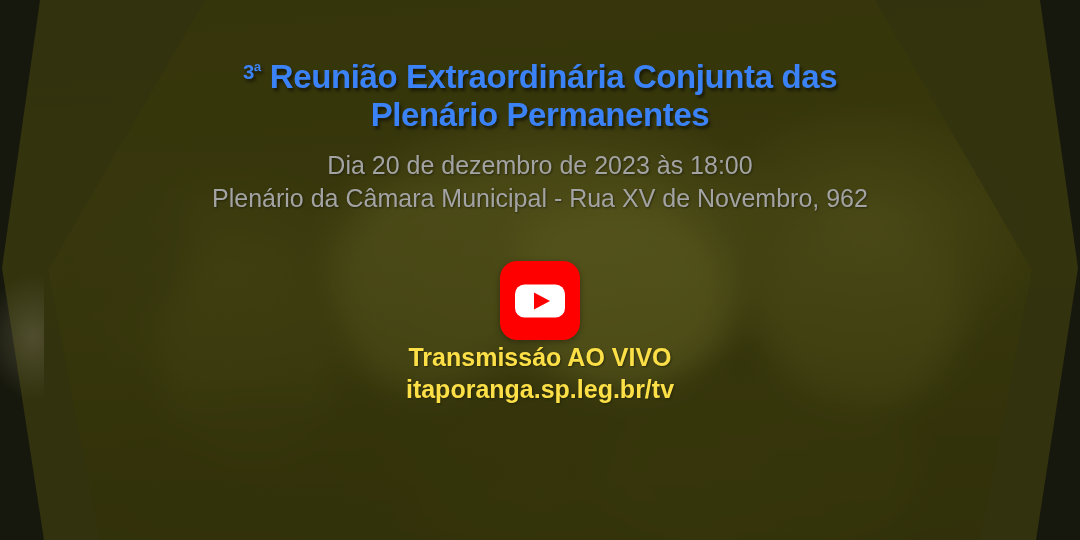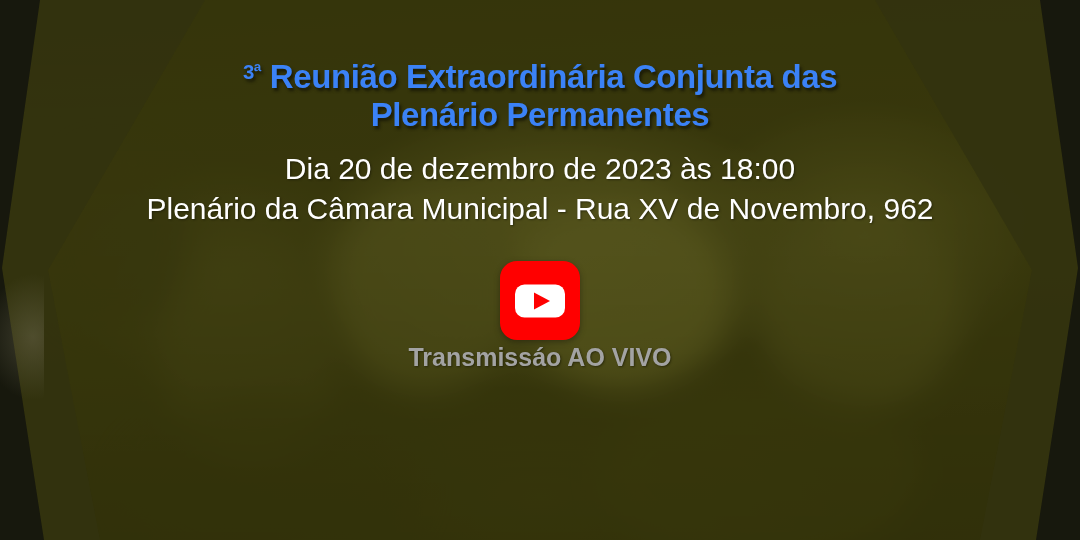--- a/index.html
+++ b/index.html
@@ -119,22 +119,22 @@
   .title .ord {
     font-size: 0.62em;
     vertical-align: 0.44em;
     font-weight: 700;
   }
 
   .subtitle {
     position: absolute;
     top: 149px;
     left: 0; right: 0;
-    color: #ffffff;
-    font-size: 30px;
+    color: #a3a3a3;
+    font-size: 25px;
     font-weight: 400;
     line-height: 1.33;
     text-shadow: 1px 1px 2px rgba(20,20,8,.55);
   }
   .subtitle .line { display: block; }
 
   
   .yt-wrap {
     position: absolute;
     top: 261px;
@@ -148,21 +148,21 @@
     width: 80px;
     height: 79px;
     filter: drop-shadow(0 2px 3px rgba(20,20,8,.45));
   }
 
   
   .live-block {
     position: absolute;
     top: 341px;
     left: 0; right: 0;
-    color: #a3a3a3;
+    color: #fde047;
     font-size: 25px;
     font-weight: 700;
     line-height: 1.28;
     text-shadow: 1px 1px 2px rgba(25,25,5,.6);
   }
   .live-block .line { display: block; }
 </style>
 </head>
 <body>
 
@@ -203,16 +203,17 @@
     <div class="yt-wrap">
       <svg class="yt-icon" viewBox="0 0 80 79">
         <rect x="0" y="0" width="80" height="79" rx="17" ry="17" fill="#FF0000"></rect>
         <rect x="15" y="23.5" width="50" height="33" rx="9.5" ry="9.5" fill="#FFFFFF"></rect>
         <polygon points="34,31.5 34,48.5 50,40" fill="#FF0000"></polygon>
       </svg>
     </div>
 
     <div class="live-block">
       <span class="line">Transmissáo AO VIVO</span>
+      <span class="line">itaporanga.sp.leg.br/tv</span>
     </div>
 
   </div>
 </div>
 
 </body></html>

